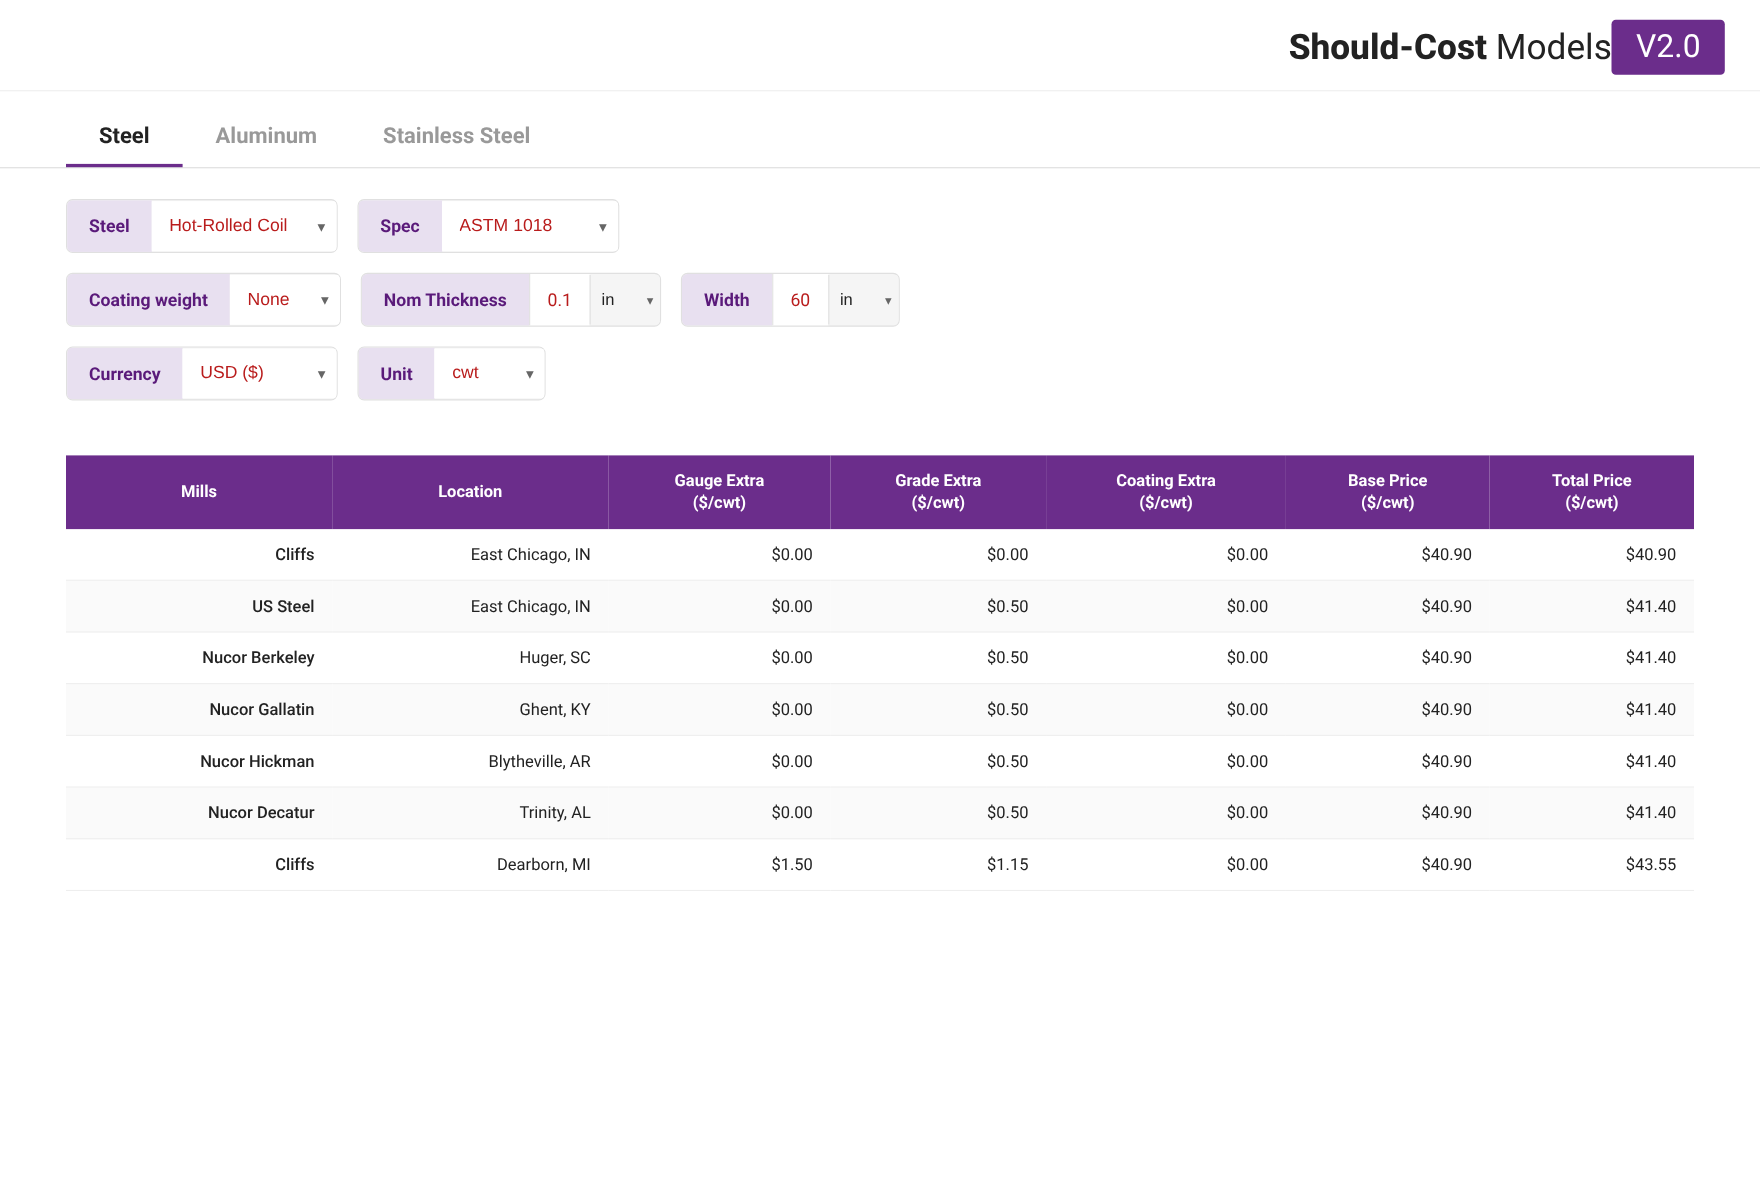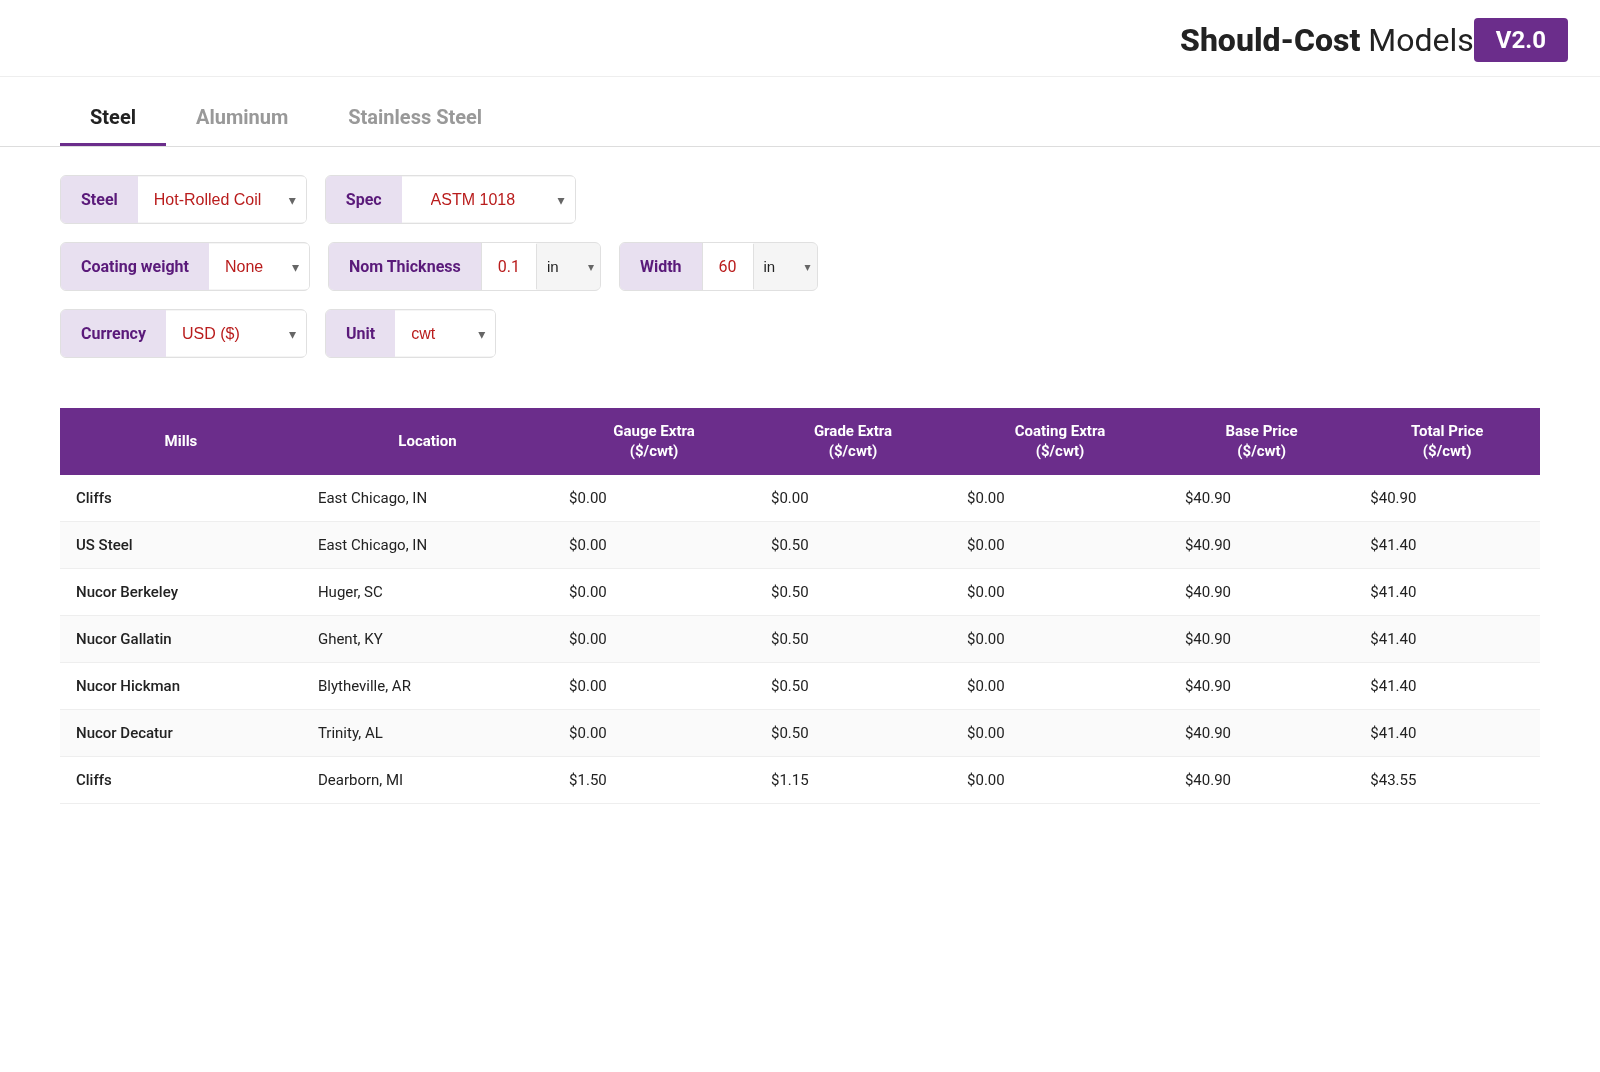--- a/index.html
+++ b/index.html
@@ -24,22 +24,22 @@
       color: #222;
     }
 
     .header-title strong {
       font-weight: 800;
     }
 
     .version-badge {
       background: #6b2d8b;
       color: #fff;
-      font-size: 24px;
-      font-weight: 700;
+      font-size: 29px;
+      font-weight: 400;
       padding: 8px 22px;
       border-radius: 4px;
     }
 
     .tabs-row {
       display: flex;
       gap: 0;
       padding: 0 60px;
       border-bottom: 1px solid #ddd;
       margin-top: 10px;
@@ -184,21 +184,21 @@
     tbody tr {
       border-bottom: 1px solid #eee;
     }
 
     tbody tr:nth-child(even) {
       background: #fafafa;
     }
 
     tbody td {
       padding: 14px 16px;
-      text-align: left;
+      text-align: right;
       color: #222;
       font-size: 15px;
     }
 
     tbody td:first-child {
       font-weight: 500;
     }
   </style>
 </head>
 <body>
@@ -227,21 +227,21 @@
           <option>Cold-Rolled Coil</option>
           <option>Plate</option>
         </select>
       </div>
     </div>
 
 
     <div class="control-group">
       <div class="control-label">Spec</div>
       <div class="select-wrapper">
-        <select class="control-select" style="min-width:160px;margin-left:13px;">
+        <select class="control-select" style="min-width:160px;">
           <option>ASTM 1018</option>
           <option>ASTM 1020</option>
           <option>ASTM 1045</option>
         </select>
       </div>
     </div>
   </div>
 
   <div class="control-row">
     <div class="control-group">

